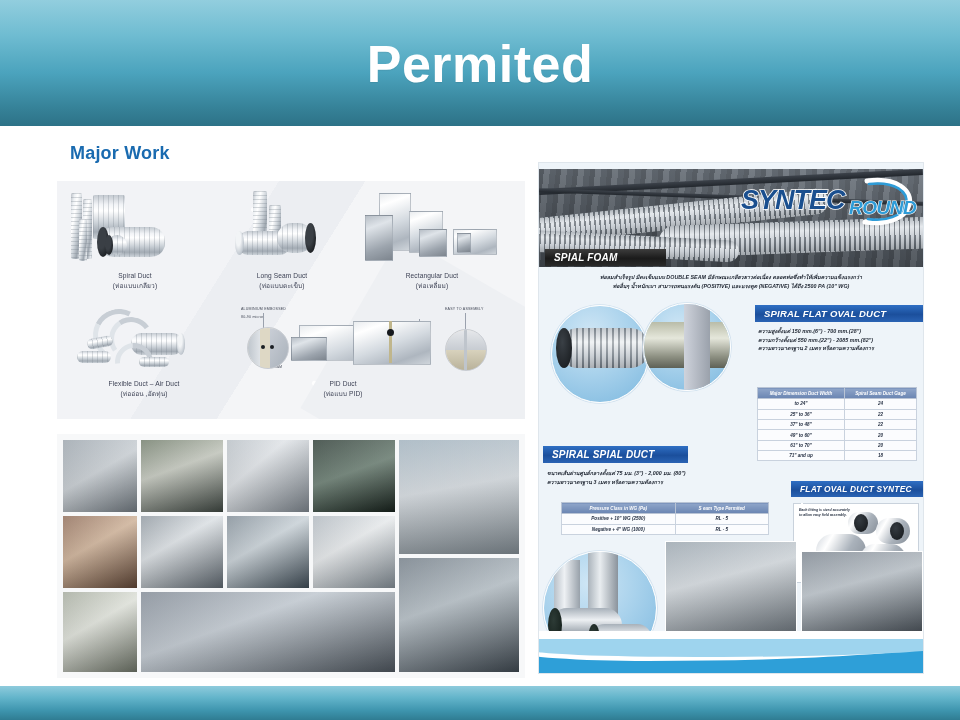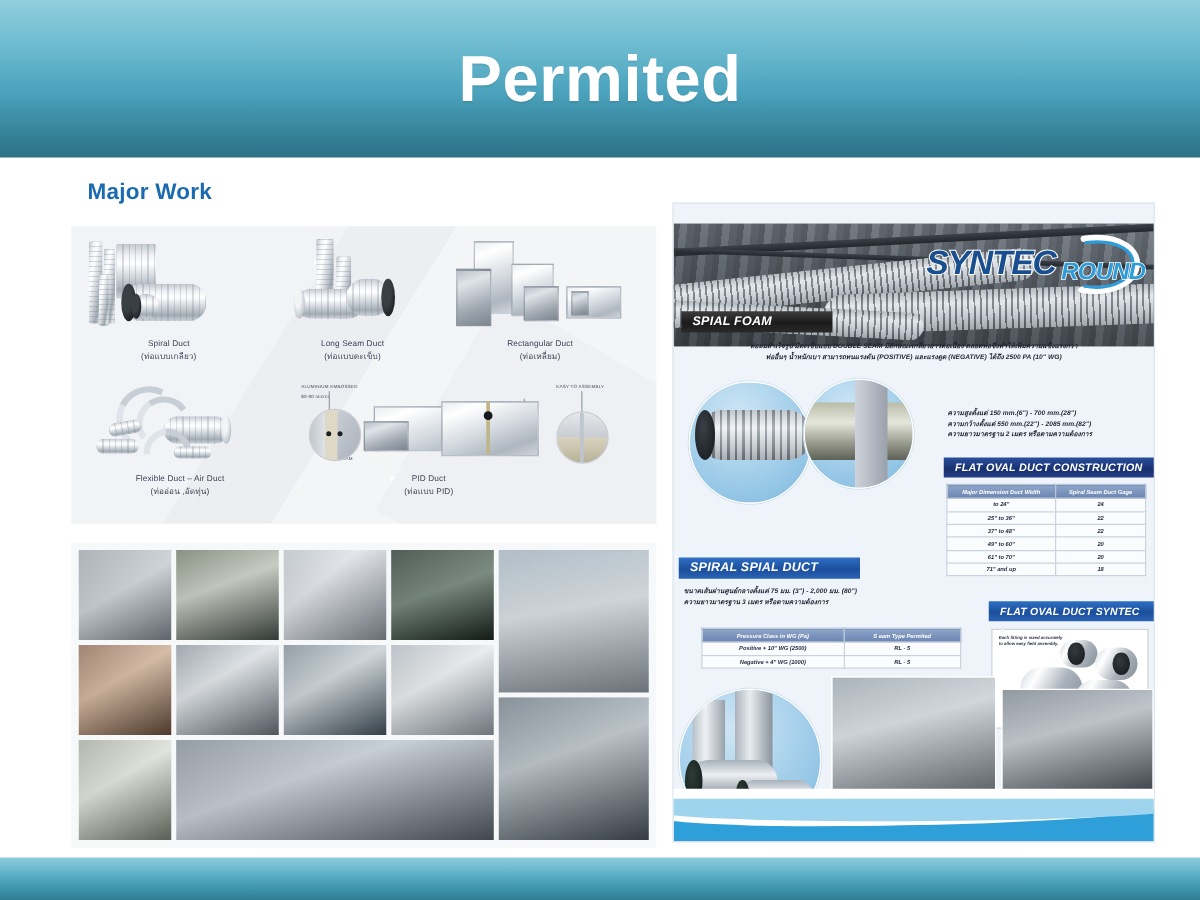--- a/index.html
+++ b/index.html
@@ -185,21 +185,21 @@
   .brochure {
     position: absolute;
     left: 538px; top: 162px;
     width: 384px; height: 510px;
     background: #eef4f9;
     overflow: hidden;
     border: 0.5px solid #dfe6ec;
   }
   .broch-hero {
     position: absolute;
-    left: 0; top: 16px; width: 384px; height: 98px;
+    left: 0; top: 6px; width: 384px; height: 98px;
     background:
       linear-gradient(185deg, rgba(255,255,255,0.10), rgba(0,0,0,0.35)),
       repeating-linear-gradient(96deg, #4d545c 0 5px, #6d757e 5px 11px, #555d66 11px 17px),
       #5b636c;
   }
   .hero-duct {
     position: absolute;
     background:
       repeating-linear-gradient(90deg, rgba(40,46,52,0.45) 0 1.5px, rgba(255,255,255,0.35) 1.5px 5px),
       linear-gradient(180deg,#8b949d 0%, #d7dde3 30%, #aeb6bf 62%, #6f777f 100%);
@@ -527,27 +527,27 @@
       <div style="position:absolute;left:4px;top:22px;width:16px;height:40px;border-radius:50%;
                   background:radial-gradient(ellipse at 40% 35%,#3a4046,#14171a);"></div>
     </div>
     <div class="round-circle" style="left:104px; top:140px; width:86px; height:86px;">
       <div style="position:absolute;left:0;top:18px;width:86px;height:46px;
                   background:linear-gradient(180deg,#b9bca8,#e5e7db 35%,#8e9183 75%,#5e6156);"></div>
       <div style="position:absolute;left:40px;top:0;width:26px;height:86px;
                   background:linear-gradient(90deg,#cfd3dc,#9aa1ab);"></div>
     </div>
 
+    <div class="banner blue" style="left:216px; top:142px; width:164px; height:17px; font-size:9.5px;">SPIRAL FLAT OVAL DUCT</div>
     <div class="thai-body" style="left:219px; top:164px; width:168px;">
       <div>ความสูงตั้งแต่ 150 mm.(6") - 700 mm.(28")</div>
       <div>ความกว้างตั้งแต่ 550 mm.(22") - 2085 mm.(82")</div>
       <div>ความยาวมาตรฐาน 2 เมตร หรือตามความต้องการ</div>
     </div>
 
-    <div class="banner navy" style="left:216px; top:203px; width:164px; height:16px; font-size:8.6px;">FLAT OVAL DUCT CONSTRUCTION</div>
 
     <table class="spec-table" style="left:218px; top:224px; width:160px;">
       <thead>
         <tr>
           <th>Major Dimension Duct Width</th>
           <th>Spiral Seam Duct Gage</th>
         </tr>
       </thead>
       <tbody>
         <tr>

